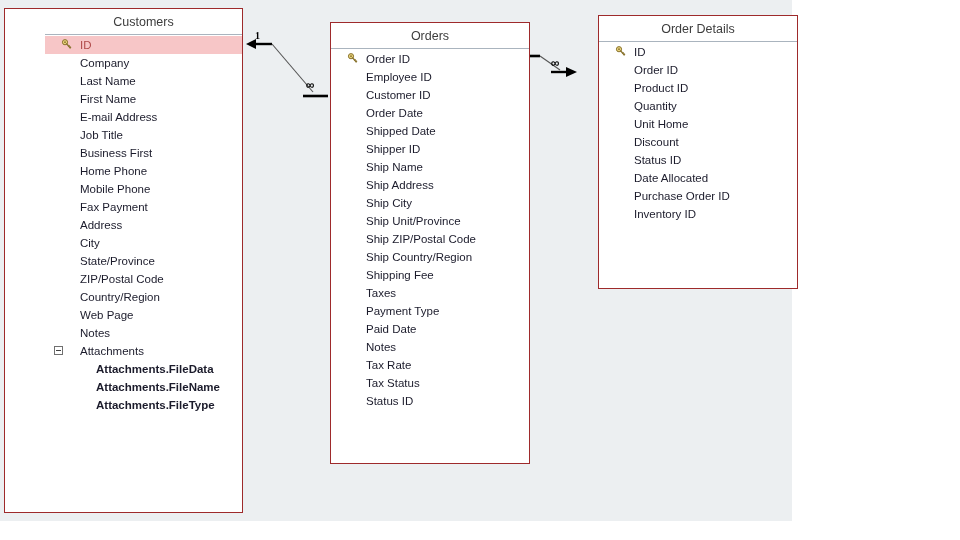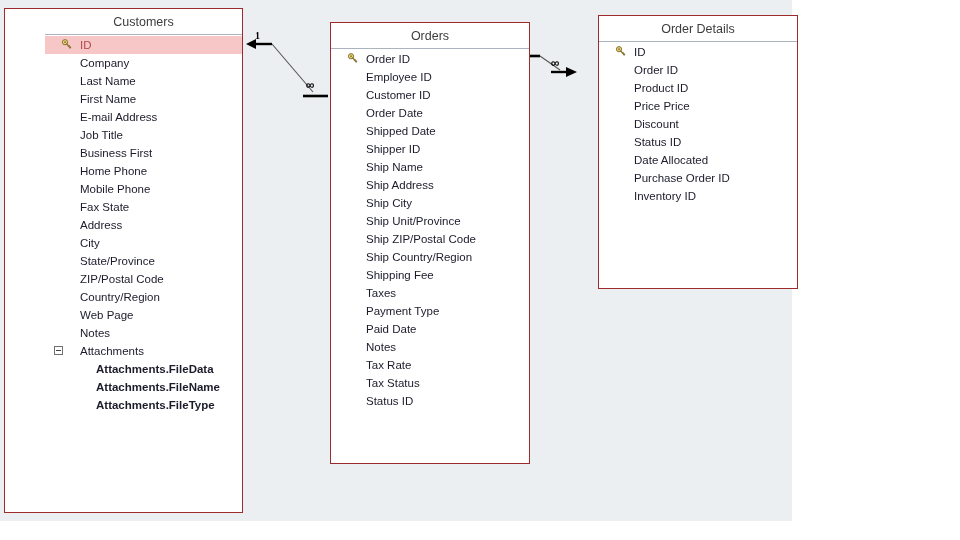--- a/index.html
+++ b/index.html
@@ -169,21 +169,21 @@
               <path d="M8.6 9.0 L10.0 7.8" stroke="#8a7430" stroke-width="1.2" fill="none"></path>
             </svg><span class="fname">ID</span></div>
           <div class="field"><span class="fname">Company</span></div>
           <div class="field"><span class="fname">Last Name</span></div>
           <div class="field"><span class="fname">First Name</span></div>
           <div class="field"><span class="fname">E-mail Address</span></div>
           <div class="field"><span class="fname">Job Title</span></div>
           <div class="field"><span class="fname">Business First</span></div>
           <div class="field"><span class="fname">Home Phone</span></div>
           <div class="field"><span class="fname">Mobile Phone</span></div>
-          <div class="field"><span class="fname">Fax State</span></div>
+          <div class="field"><span class="fname">Fax Payment</span></div>
           <div class="field"><span class="fname">Address</span></div>
           <div class="field"><span class="fname">City</span></div>
           <div class="field"><span class="fname">State/Province</span></div>
           <div class="field"><span class="fname">ZIP/Postal Code</span></div>
           <div class="field"><span class="fname">Country/Region</span></div>
           <div class="field"><span class="fname">Web Page</span></div>
           <div class="field"><span class="fname">Notes</span></div>
           <div class="field"><span class="expander"></span><span class="fname">Attachments</span></div>
           <div class="field sub"><span class="fname">Attachments.FileData</span></div>
           <div class="field sub"><span class="fname">Attachments.FileName</span></div>
@@ -226,21 +226,22 @@
         <div class="fields">
           <div class="field"><svg class="key-icon" viewBox="0 0 12 12">
               <circle cx="4" cy="3.2" r="2.6" fill="#e8d27a" stroke="#8a7430" stroke-width="1"></circle>
               <circle cx="4" cy="3.2" r="0.9" fill="#8a7430"></circle>
               <path d="M5.3 4.6 L9.6 9.2" stroke="#8a7430" stroke-width="1.4" fill="none"></path>
               <path d="M7.2 7.6 L8.6 6.4" stroke="#8a7430" stroke-width="1.2" fill="none"></path>
               <path d="M8.6 9.0 L10.0 7.8" stroke="#8a7430" stroke-width="1.2" fill="none"></path>
             </svg><span class="fname">ID</span></div>
           <div class="field"><span class="fname">Order ID</span></div>
           <div class="field"><span class="fname">Product ID</span></div>
-          <div class="field"><span class="fname">Price Price</span></div>
+          <div class="field"><span class="fname">Quantity</span></div>
+          <div class="field"><span class="fname">Unit Home</span></div>
           <div class="field"><span class="fname">Discount</span></div>
           <div class="field"><span class="fname">Status ID</span></div>
           <div class="field"><span class="fname">Date Allocated</span></div>
           <div class="field"><span class="fname">Purchase Order ID</span></div>
           <div class="field"><span class="fname">Inventory ID</span></div>
         </div>
       </div>
     </div>
 
 </div>

